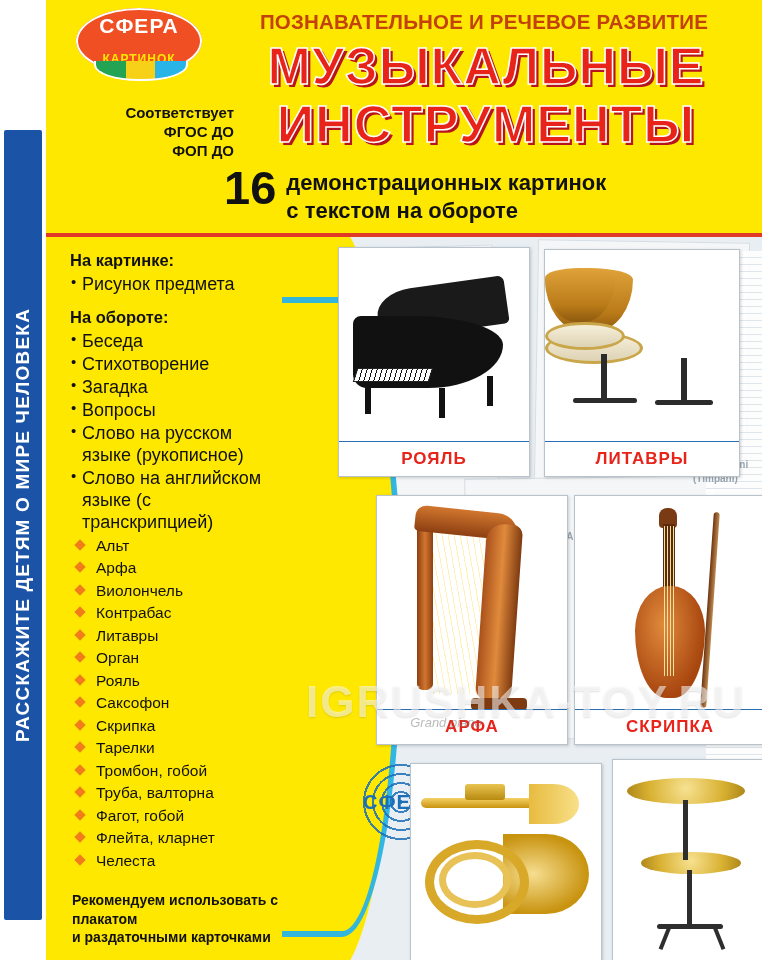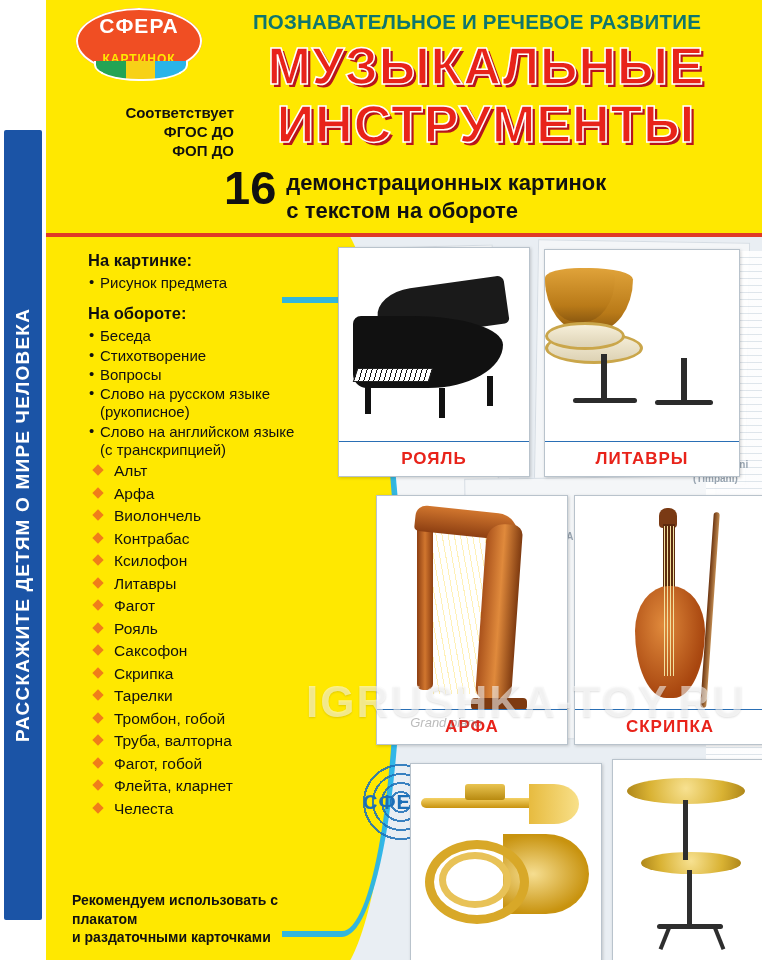--- a/index.html
+++ b/index.html
@@ -134,25 +134,25 @@
     text-align: right;
     color: #111111;
     font-size: 15px;
     font-weight: bold;
     line-height: 1.25;
   }
 
   
   #kicker {
     position: absolute;
-    left: 161px;
+    left: 168px;
     top: 10px;
     width: 540px;
     text-align: center;
-    color: #0f766e;
+    color: #c2410c;
     font-size: 20.5px;
     font-weight: bold;
     letter-spacing: 0.2px;
   }
   .big-title {
     position: absolute;
     left: 160px;
     width: 560px;
     text-align: center;
     color: #e8231a;
@@ -261,39 +261,39 @@
     border-top: 6px solid #29b4e8;
     border-bottom: 6px solid #29b4e8;
     box-sizing: border-box;
     background: transparent;
     opacity: 0.95;
   }
 
   
   #left-col {
     position: absolute;
-    left: 42px;
+    left: 24px;
     top: 14px;
     width: 212px;
     color: #111111;
   }
   .sec-head {
     color: #111111;
     font-size: 16.5px;
     font-weight: bold;
     margin: 0 0 4px 0;
   }
   .sec-head.spaced { margin-top: 12px; }
   .bullet-list {
     list-style: none;
     margin: 0 0 0 0;
     padding: 0;
   }
   .bullet-list li {
-    font-size: 15px;
+    font-size: 18px;
     line-height: 1.22;
     padding-left: 12px;
     position: relative;
     margin-bottom: 1px;
   }
   .bullet-list li::before {
     content: "•";
     position: absolute;
     left: 1px;
     top: -1px;
@@ -572,33 +572,33 @@
     <div id="left-col">
       <div class="sec-head">На картинке:</div>
       <ul class="bullet-list">
         <li>Рисунок предмета</li>
       </ul>
 
       <div class="sec-head spaced">На обороте:</div>
       <ul class="bullet-list">
         <li>Беседа</li>
         <li>Стихотворение</li>
+        <li>Загадка</li>
         <li>Вопросы</li>
         <li>Слово на русском языке (рукописное)</li>
         <li>Слово на английском языке (с транскрипцией)</li>
       </ul>
 
       <ul class="diamond-list">
         <li>Альт</li>
         <li>Арфа</li>
         <li>Виолончель</li>
         <li>Контрабас</li>
-        <li>Ксилофон</li>
         <li>Литавры</li>
-        <li>Фагот</li>
+        <li>Орган</li>
         <li>Рояль</li>
         <li>Саксофон</li>
         <li>Скрипка</li>
         <li>Тарелки</li>
         <li>Тромбон, гобой</li>
         <li>Труба, валторна</li>
         <li>Фагот, гобой</li>
         <li>Флейта, кларнет</li>
         <li>Челеста</li>
       </ul>

